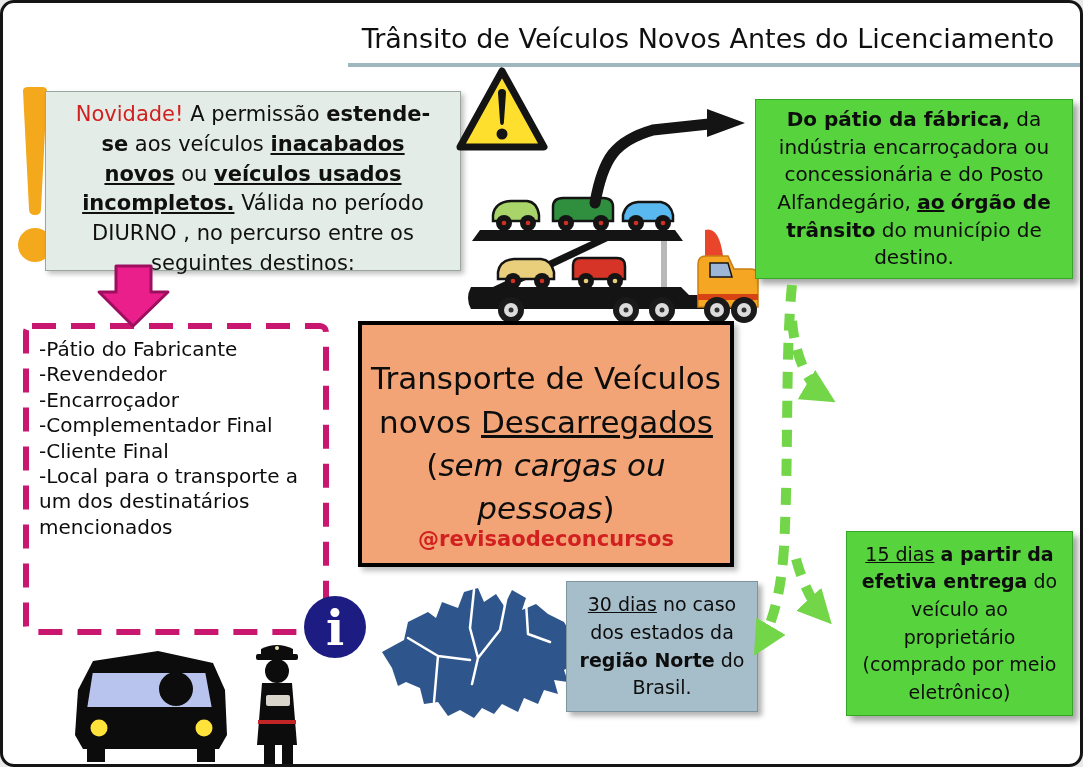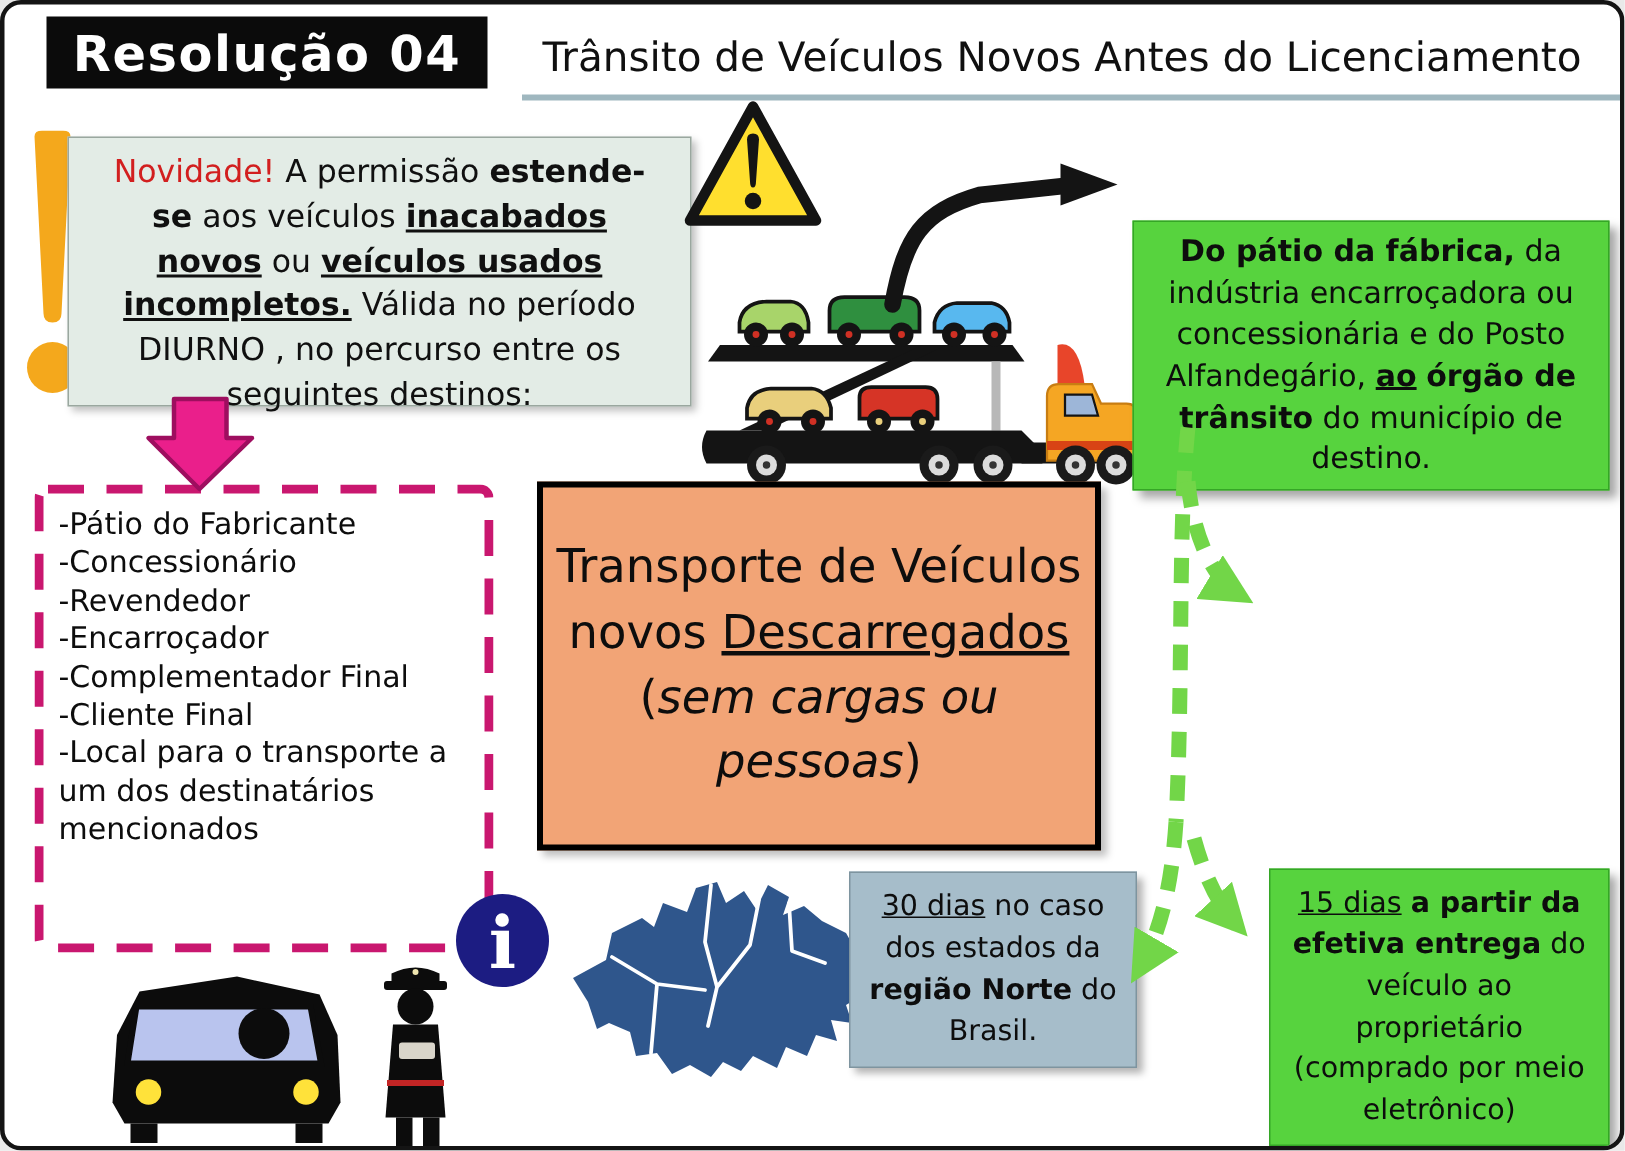--- a/index.html
+++ b/index.html
@@ -10,42 +10,41 @@
   .res-box{left:28px;top:8px;width:294px;height:48px;background:#0b0b0b;color:#fff;
            display:flex;align-items:center;justify-content:center;font-size:33px;font-weight:bold;letter-spacing:1px;}
   .title{left:332px;top:12px;width:746px;height:46px;display:flex;align-items:center;justify-content:center;
          font-size:27px;color:#101010;font-weight:500;}
   .title-underline{left:345px;top:60px;width:733px;height:4px;background:#9fb7bf;}
   
   .novelty{left:42px;top:88px;width:416px;height:180px;background:#e3ece6;border:1px solid #9aa79f;
            box-shadow:3px 3px 5px rgba(0,0,0,0.25);text-align:center;font-size:21px;line-height:1.42;
            color:#101010;padding:8px 26px;box-sizing:border-box;}
   .greenbox{background:#57d33e;border:1px solid #35a626;box-shadow:5px 5px 6px rgba(0,0,0,0.35);
-            color:#0d0d0d;text-align:center;box-sizing:border-box;display:flex;align-items:center;justify-content:center;margin-top:48px;}
+            color:#0d0d0d;text-align:center;box-sizing:border-box;display:flex;align-items:center;justify-content:center;}
   .gb1{left:752px;top:96px;width:318px;height:180px;font-size:20px;line-height:1.38;padding:6px 8px;}
   .gb2{left:843px;top:298px;width:227px;height:218px;font-size:19px;line-height:1.4;padding:6px 8px;}
   .gb3{left:843px;top:528px;width:227px;height:185px;font-size:19px;line-height:1.45;padding:6px 8px;}
   .dashedbox{left:20px;top:320px;width:306px;height:312px;box-sizing:border-box;background:#fff;}
   .dashedbox .dlist{position:absolute;left:16px;top:14px;right:10px;font-size:20px;line-height:1.27;color:#0d0d0d;}
   .orangebox{left:355px;top:318px;width:376px;height:246px;background:#f2a476;border:4px solid #000;
              box-sizing:border-box;display:flex;align-items:center;justify-content:center;text-align:center;
              font-size:31px;line-height:1.4;color:#0d0d0d;box-shadow:4px 4px 5px rgba(0,0,0,0.25);}
   .handle{left:355px;top:524px;width:376px;text-align:center;font-size:21px;font-weight:bold;color:#d21f1f;}
   .northbox{left:563px;top:578px;width:192px;height:131px;background:#a6bdca;border:1px solid #7e949f;
             box-shadow:4px 4px 5px rgba(0,0,0,0.3);display:flex;align-items:center;justify-content:center;
             text-align:center;font-size:19px;line-height:1.45;color:#0d0d0d;padding:4px 6px;box-sizing:border-box;}
   svg{display:block;}
   .overlay{left:0;top:0;width:1083px;height:767px;pointer-events:none;}
 </style>
 </head>
 <body>
 
 <div class="stage">
 
-  <div class="abs res-box">Resolução 04</div>
   <div class="abs title">Trânsito de Veículos Novos Antes do Licenciamento</div>
   <div class="abs title-underline"></div>
 
   <svg class="abs" style="left:4px;top:84px;" width="54" height="182" viewBox="0 0 54 182">
     <path d="M16 4 Q16 0 21 0 L35 0 Q40 0 40 4 L34 122 Q34 128 28 128 Q22 128 22 122 Z" fill="#f4a81c"></path>
     <circle cx="28" cy="158" r="17" fill="#f4a81c"></circle>
   </svg>
 
   <div class="abs novelty"><span style="color: rgb(210, 31, 31);">Novidade!</span><span> A permissão </span><span style="font-weight: 700;">estende-se</span><span> aos veículos </span><span style="font-weight: 700; text-decoration: underline;">inacabados novos</span><span> ou </span><span style="font-weight: 700; text-decoration: underline;">veículos usados incompletos.</span><span> Válida no período DIURNO , no percurso entre os seguintes destinos:</span></div>
 
@@ -128,32 +127,32 @@
   <div class="abs greenbox gb1">
     <div><span style="font-weight: 700;">Do pátio da fábrica,</span><span> da indústria encarroçadora ou concessionária e do Posto Alfandegário, </span><span style="font-weight: 700; text-decoration: underline;">ao</span><span> </span><span style="font-weight: 700;">órgão de trânsito</span><span> do município de destino.</span></div>
   </div>
 
   <div class="abs dashedbox">
     <svg width="306" height="312" viewBox="0 0 306 312" style="position:absolute;left:0;top:0;">
       <rect x="3" y="3" width="300" height="306" rx="6" fill="none" stroke="#c9176f" stroke-width="6" stroke-dasharray="24 15"></rect>
     </svg>
     <div class="dlist">
       <div>-Pátio do Fabricante</div>
-      <div>-Concessionário</div>
       <div>-Revendedor</div>
       <div>-Encarroçador</div>
       <div>-Complementador Final</div>
       <div>-Cliente Final</div>
       <div>-Local para o transporte a um dos destinatários mencionados</div>
     </div>
   </div>
 
   <div class="abs orangebox">
     <div><span>Transporte de Veículos novos </span><span style="text-decoration: underline;">Descarregados</span><span> (</span><span style="font-style: italic;">sem cargas ou pessoas</span><span>)</span></div>
   </div>
+  <div class="abs handle">@revisaodeconcursos</div>
 
   <svg class="abs" style="left:375px;top:575px;" width="202" height="150" viewBox="0 0 202 150">
     <path d="M14 90 L4 74 L26 62 L30 44 L50 34 L58 40 L64 24 L80 30 L86 14 L100 10 L106 24 L118 16 L126 28 L134 12 L148 20 L144 32 L158 26 L170 36 L186 44 L194 58 L188 70 L196 86 L186 92 L190 104 L176 102 L180 116 L166 112 L160 126 L146 120 L140 134 L124 126 L116 136 L104 130 L96 140 L82 132 L70 138 L60 124 L46 126 L42 110 L28 104 L20 108 Z" fill="#2f568c"></path>
     <path d="M96 12 L92 50 L100 80 L94 106 M30 60 L60 78 L92 82 M60 78 L56 124 M128 22 L122 52 L100 80 M148 24 L150 56 L172 64" fill="none" stroke="#ffffff" stroke-width="2.5" stroke-linejoin="round" stroke-linecap="round"></path>
   </svg>
 
   <div class="abs northbox">
     <div><span style="text-decoration: underline;">30 dias</span><span> no caso dos estados da </span><span style="font-weight: 700;">região Norte</span><span> do Brasil.</span></div>
   </div>
 

